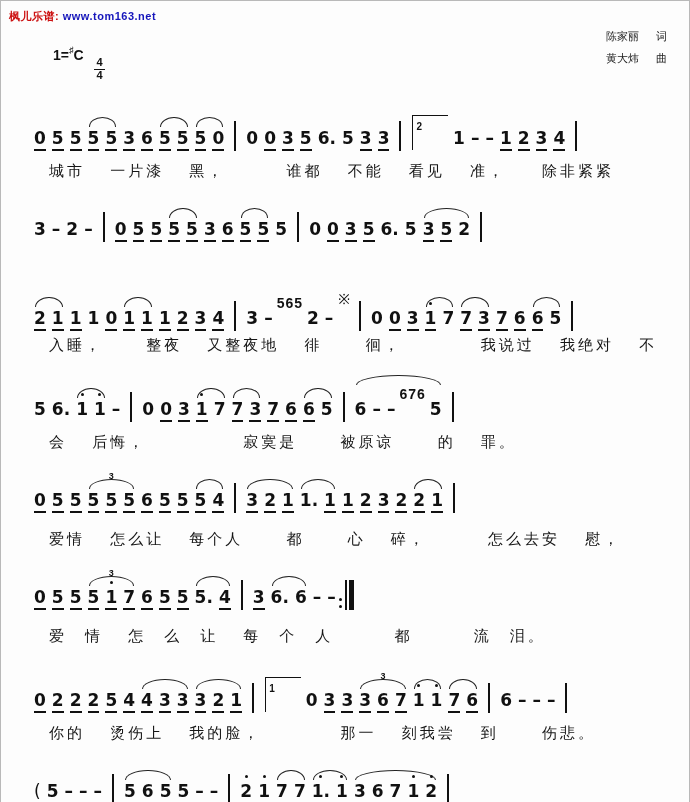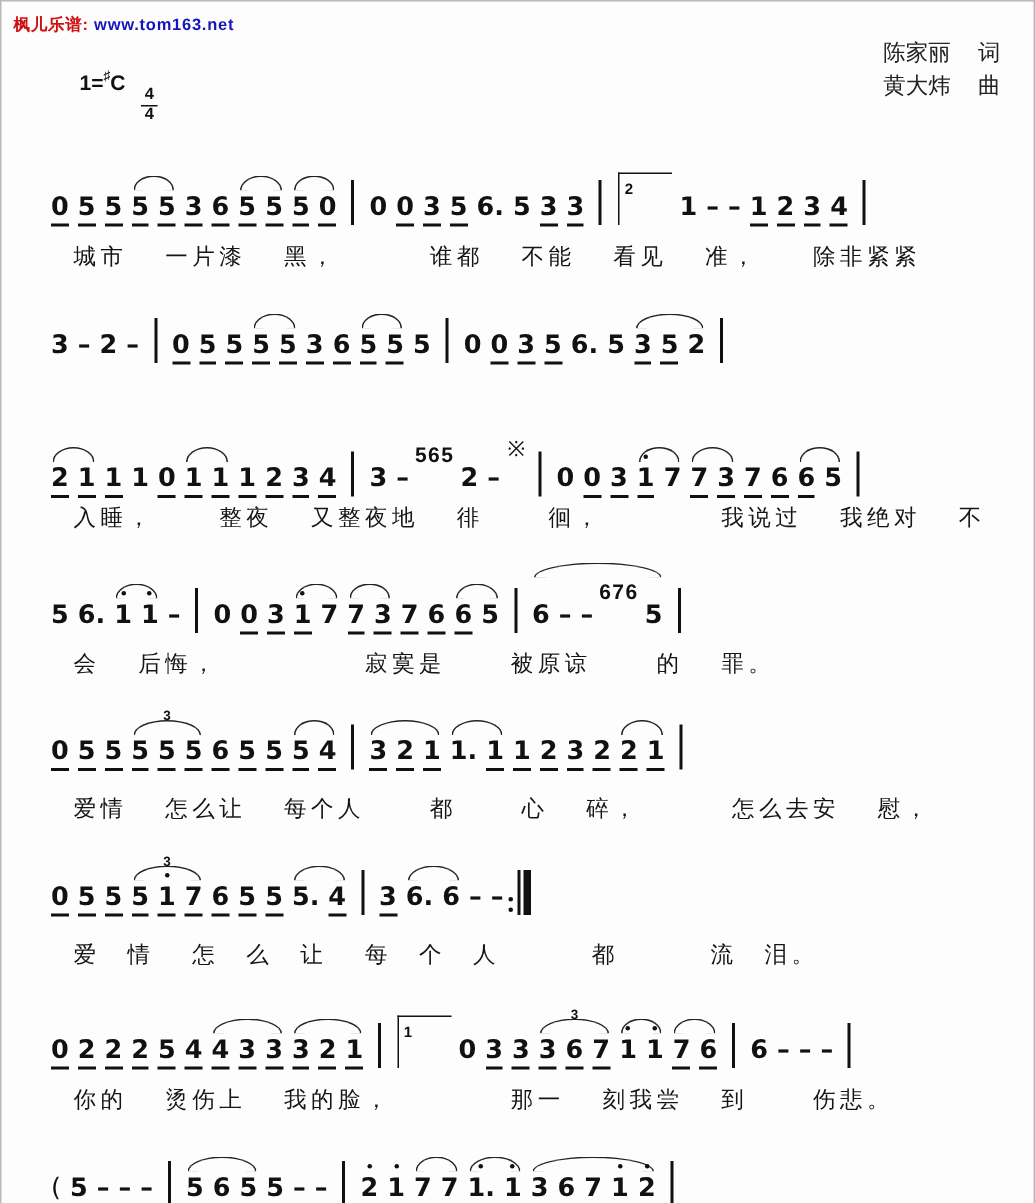--- a/index.html
+++ b/index.html
@@ -4,21 +4,21 @@
 <style>
   html,body{margin:0;padding:0;background:#fff;}
   #page{position:relative;width:688px;min-height:800px;border:1px solid #b9b9b9;background:#fdfdfd;
         font-family:"Liberation Sans",sans-serif;color:#111;overflow:hidden;}
   
   #hdr{position:relative;height:92px;}
   #site{position:absolute;left:8px;top:8px;font-size:11px;font-weight:bold;letter-spacing:.5px;}
   #site .lbl{color:#cc1111;}
   #site .url{color:#1515bb;}
   #title{position:absolute;left:0;right:0;top:6px;text-align:center;font-size:27px;font-weight:bold;letter-spacing:2px;}
-  #credits{position:absolute;right:22px;top:24px;font-size:15px;line-height:22px;text-align:right;color:#222;}
+  #credits{position:absolute;right:22px;top:24px;font-size:11px;line-height:22px;text-align:right;color:#222;}
   #credits .role{display:inline-block;margin-left:14px;}
   #keysig{position:absolute;left:52px;top:44px;font-size:14px;font-weight:bold;}
   #keysig .acc{font-size:9px;vertical-align:7px;}
   .frac{display:inline-flex;flex-direction:column;text-align:center;vertical-align:-6px;
         font-size:11px;line-height:1.05;margin-left:7px;font-weight:bold;}
   .frac .top{border-bottom:1px solid #111;padding:0 2px;}
   
   #score{padding:4px 6px 10px 30px;}
   .mline{margin-bottom:13px;}
   .notes{position:relative;height:46px;padding-top:18px;white-space:nowrap;}

